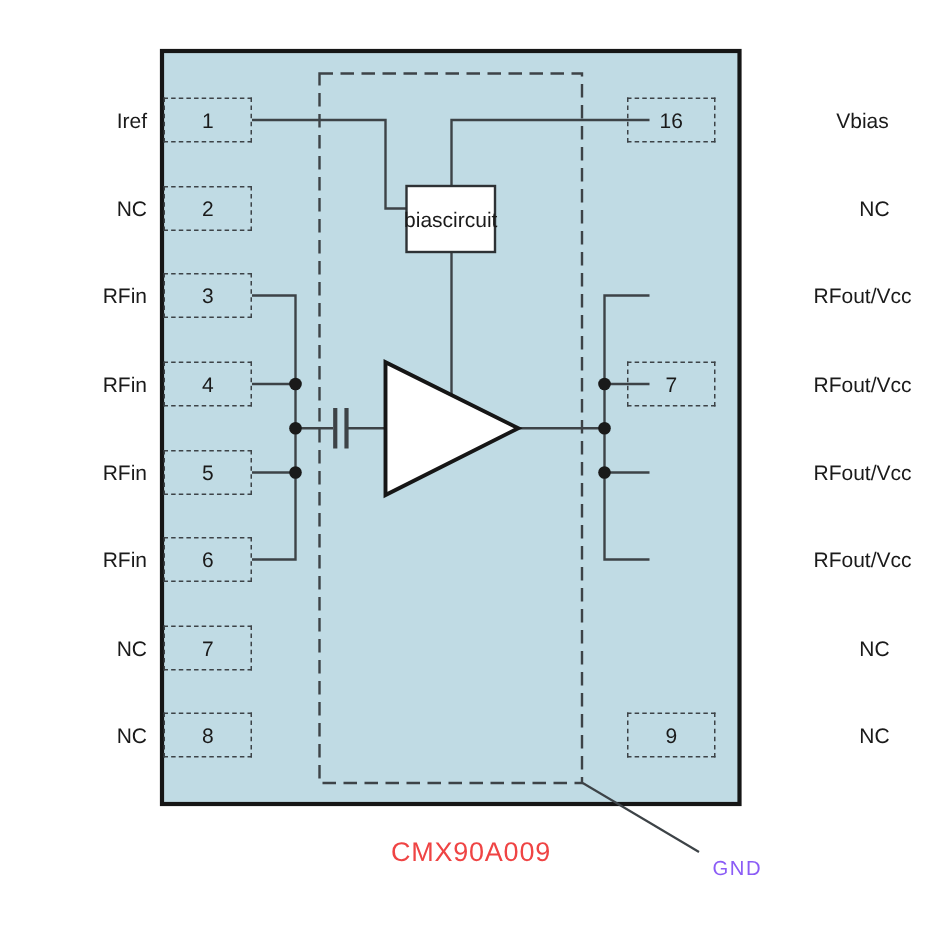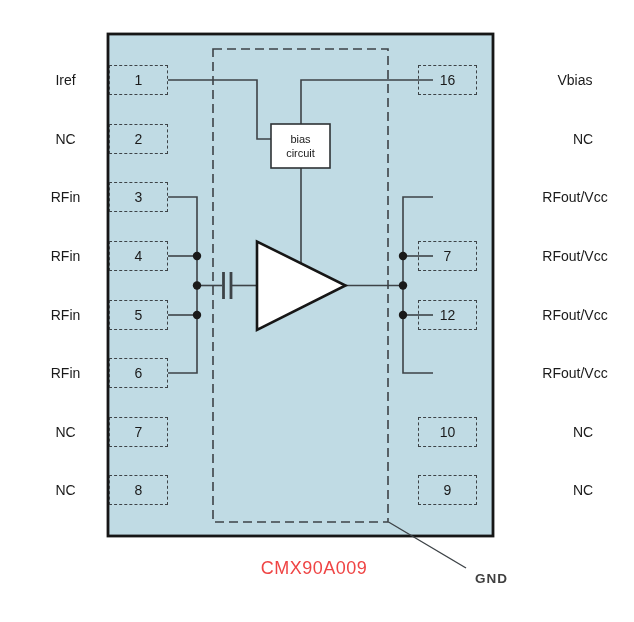--- a/index.html
+++ b/index.html
@@ -14,34 +14,34 @@
     border:1.6px dashed #3d4347;z-index:2;
     display:flex;align-items:center;justify-content:center;
     font-size:14px;color:#1a1a1a;
   }
   .pinbox.left{left:109px;}
   .pinbox.right{left:418px;}
   .pinlabel{
     position:absolute;height:20px;line-height:20px;font-size:14px;
     color:#1a1a1a;z-index:2;white-space:nowrap;
   }
-  .pinlabel.left{left:33px;width:65px;text-align:center;}
+  .pinlabel.left{left:33px;width:65px;text-align:right;}
   .pinlabel.right{left:520px;width:110px;text-align:center;}
   #bias-box-text{
     position:absolute;left:271px;top:124px;width:59px;height:44px;z-index:3;
-    display:flex;flex-direction:column;align-items:center;justify-content:center;
-    font-size:11px;line-height:1.3;color:#1a1a1a;
+    display:flex;flex-direction:row;align-items:center;justify-content:center;
+    font-size:14px;line-height:1.3;color:#1a1a1a;
   }
   #chip-title{
     position:absolute;left:234px;top:558px;width:160px;text-align:center;
     font-size:18px;letter-spacing:0.5px;color:#ef4444;z-index:2;
   }
   #gnd-label{
-    position:absolute;left:475px;top:571px;font-size:13.5px;font-weight:700;
-    letter-spacing:1px;color:#404040;z-index:2;
+    position:absolute;left:475px;top:571px;font-size:13.5px;font-weight:400;
+    letter-spacing:1px;color:#8b5cf6;z-index:2;
   }
 </style>
 </head>
 <body>
 
 <div id="canvas">
 
   <svg id="diagram-svg" width="634" height="622" viewBox="0 0 634 622">
 
     <rect x="108" y="34" width="385" height="502" fill="#c0dbe4" stroke="#161616" stroke-width="2.8"></rect>
@@ -115,26 +115,20 @@
   <div class="pinbox left" style="top:475px">
       <span>8</span>
     </div>
 
   <div class="pinbox right" style="top:65px">
       <span>16</span>
     </div>
   <div class="pinbox right" style="top:241px">
       <span>7</span>
     </div>
-  <div class="pinbox right" style="top:300px">
-      <span>12</span>
-    </div>
-  <div class="pinbox right" style="top:417px">
-      <span>10</span>
-    </div>
   <div class="pinbox right" style="top:475px">
       <span>9</span>
     </div>
 
   <div class="pinlabel left" style="top:70px">Iref</div>
   <div class="pinlabel left" style="top:129px">NC</div>
   <div class="pinlabel left" style="top:187px">RFin</div>
   <div class="pinlabel left" style="top:246px">RFin</div>
   <div class="pinlabel left" style="top:305px">RFin</div>
   <div class="pinlabel left" style="top:363px">RFin</div>

